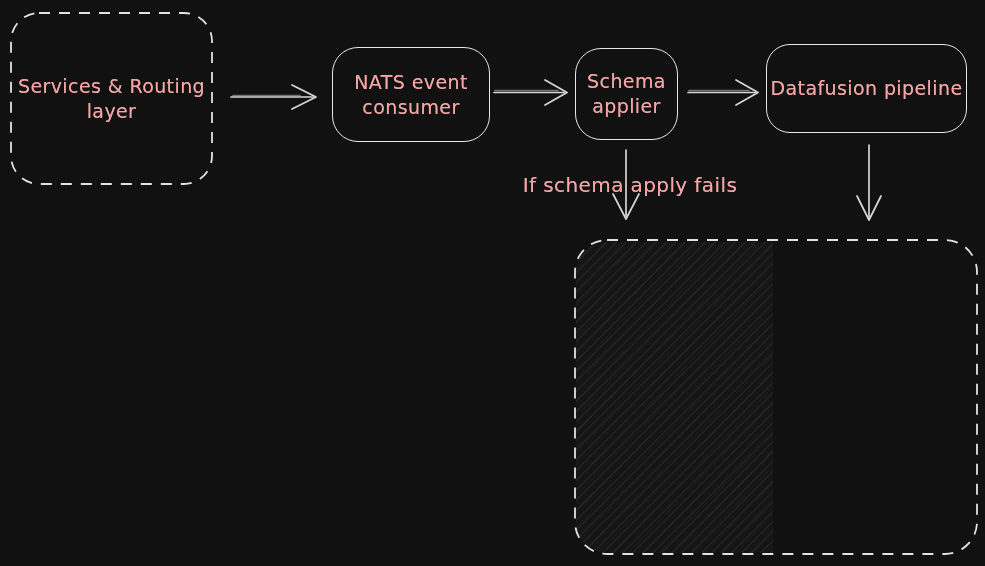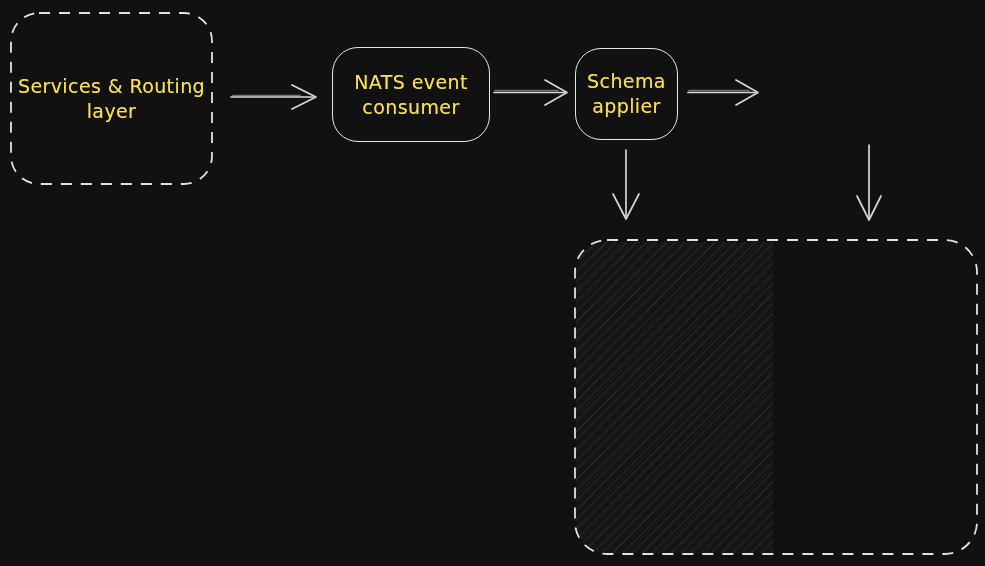--- a/index.html
+++ b/index.html
@@ -45,21 +45,21 @@
     display: flex;
     align-items: center;
     justify-content: center;
     text-align: center;
     box-sizing: border-box;
   }
   .node-label, .zone-label, .cond-label {
     font-size: 19px;
     line-height: 1.3;
     letter-spacing: 0.4px;
-    color: #fde047;
+    color: #fca5a5;
     text-shadow: 0 0 0.5px rgba(255,255,255,0.4);
   }
   .nowrap { white-space: nowrap; }
   .hatch-fill {
     position: absolute;
     left: 576px;
     top: 242px;
     width: 197px;
     height: 311px;
     border-radius: 30px 0 0 30px;
@@ -139,16 +139,20 @@
   </div>
 
   <div class="node nats">
     <span class="node-label">NATS event consumer</span>
   </div>
 
   <div class="node schema">
     <span class="node-label">Schema applier</span>
   </div>
 
+  <div class="node datafusion">
+    <span class="node-label nowrap">Datafusion pipeline</span>
+  </div>
 
+  <div class="cond-label">If schema apply fails</div>
 
 
 </div>
 
 </body></html>

